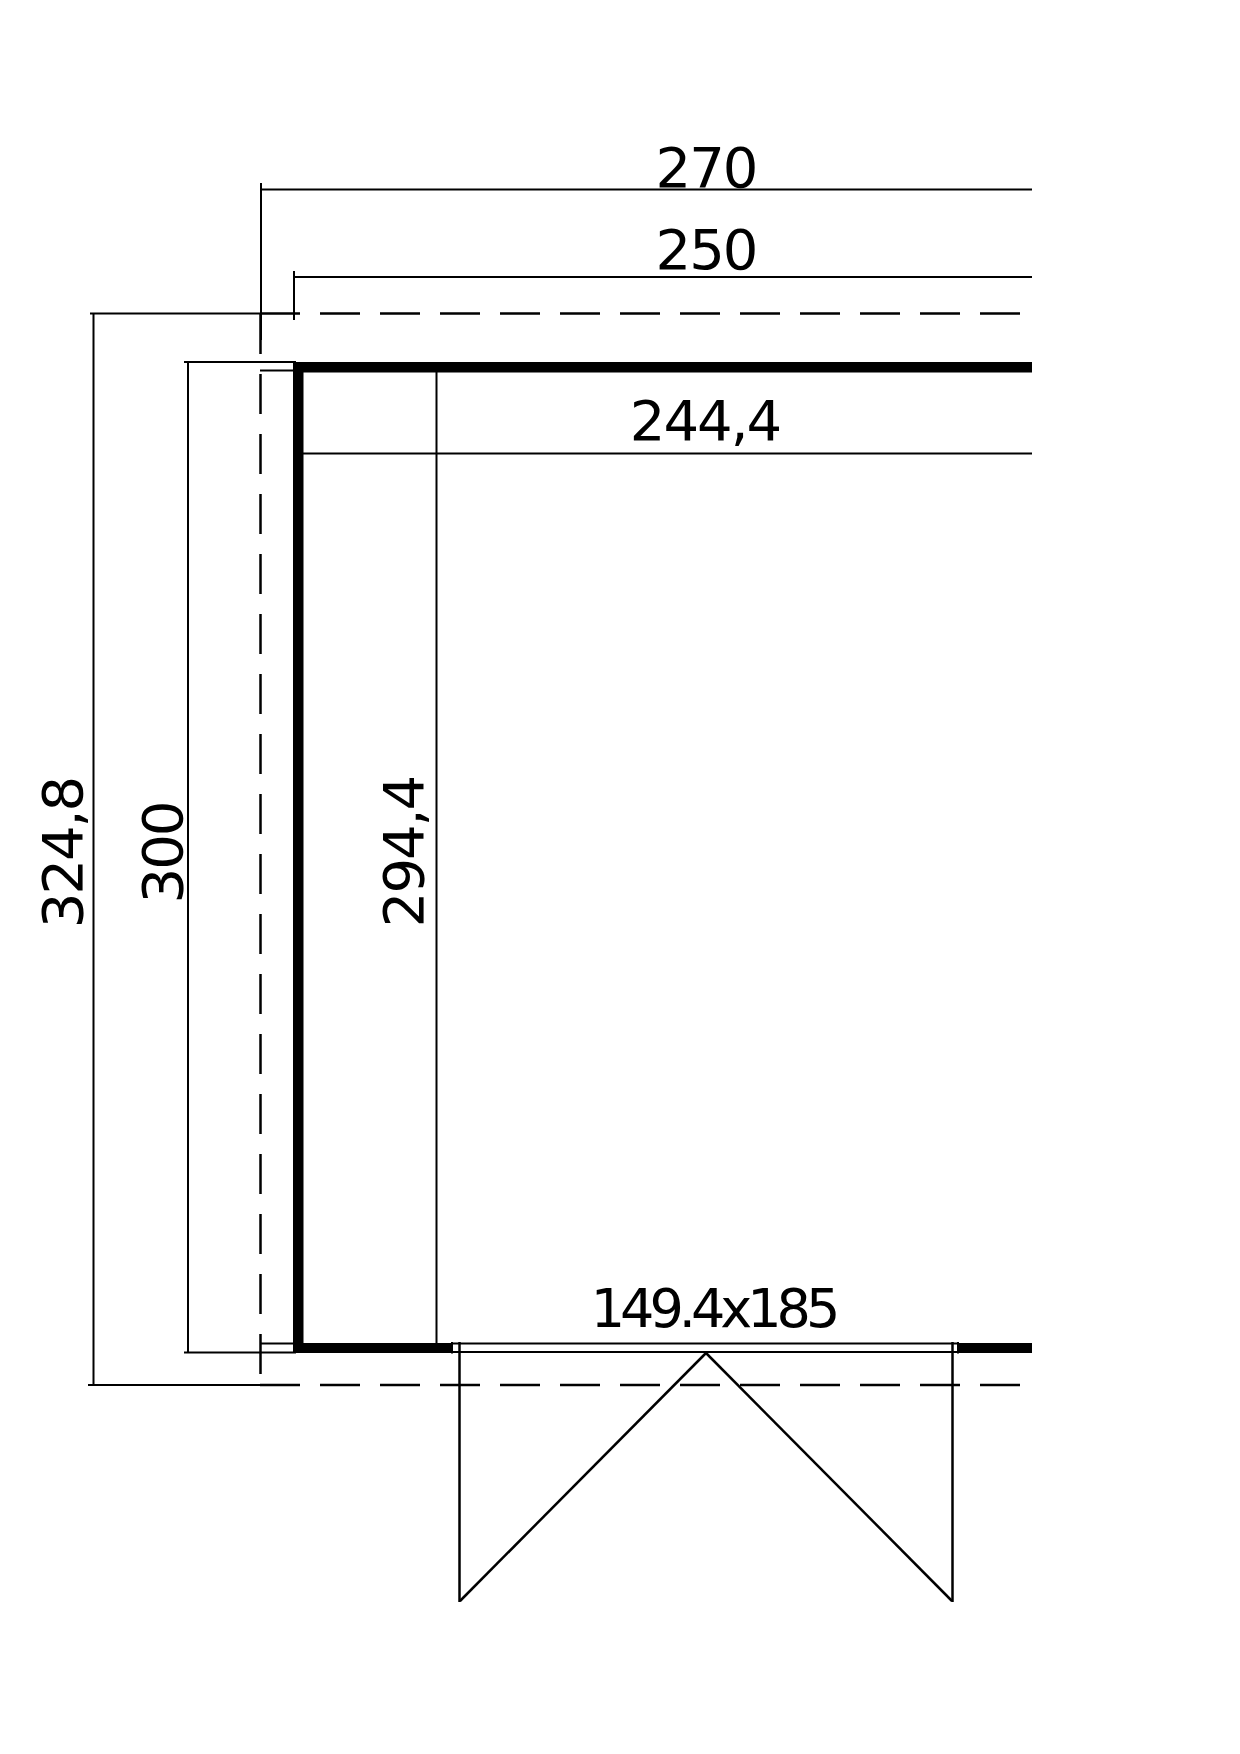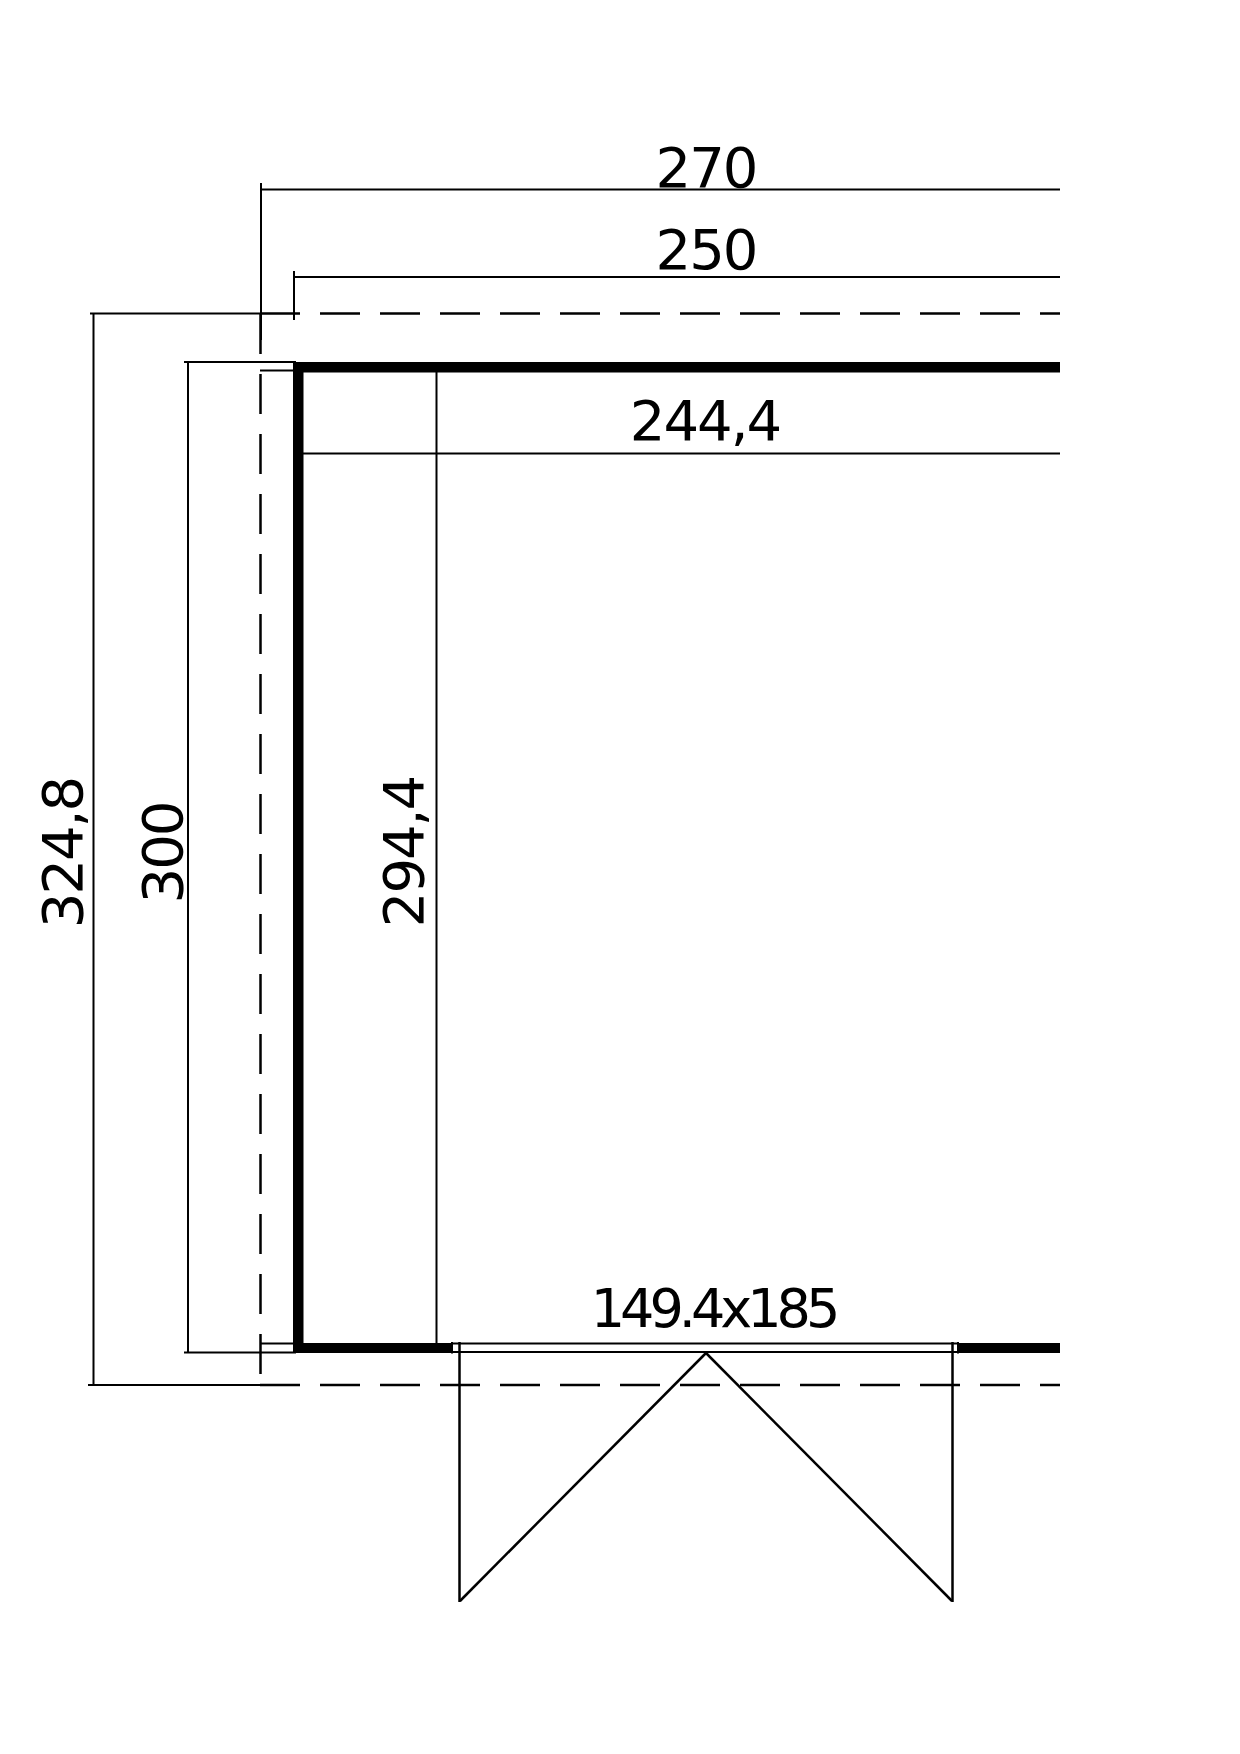--- a/index.html
+++ b/index.html
@@ -6,21 +6,20 @@
     margin: 0;
     padding: 0;
     background: #ffffff;
   }
   .page {
     position: relative;
     width: 1032px;
     height: 1754px;
     background: #ffffff;
     overflow: hidden;
-    padding-left: 28px;
   }
   svg.plan {
     position: absolute;
     left: 0;
     top: 0;
   }
   svg.plan line, svg.plan rect {
     stroke-linecap: butt;
   }
   text.dim {

